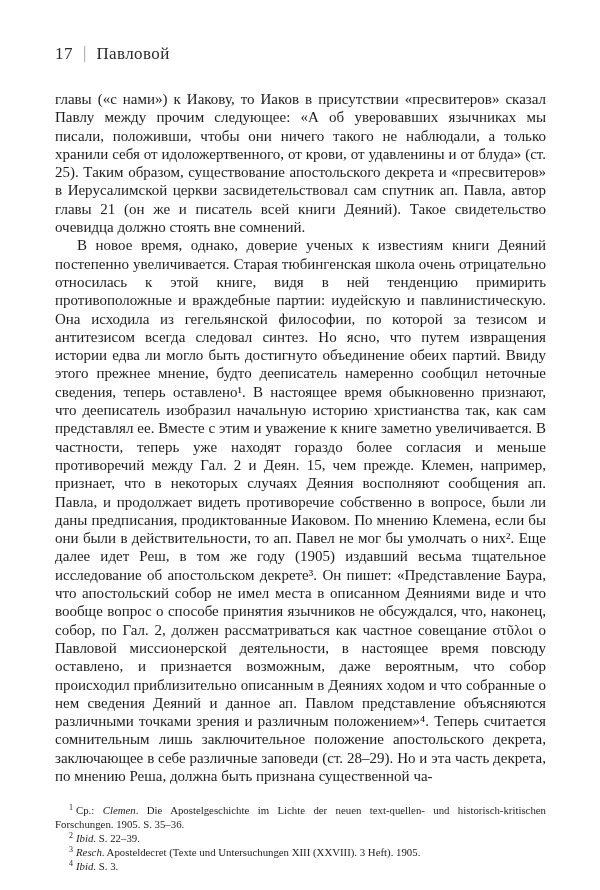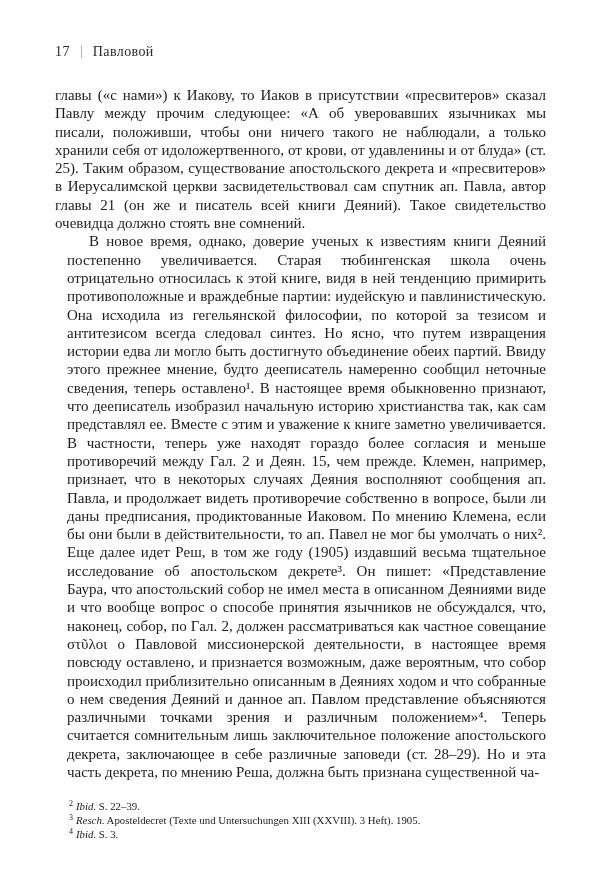--- a/index.html
+++ b/index.html
@@ -16,21 +16,21 @@
     box-sizing: border-box;
     padding: 44px 54px 36px 55px;
     font-family: "Liberation Serif", "DejaVu Serif", serif;
     color: #1c1c1c;
     overflow: hidden;
   }
   .running-head {
     display: flex;
     align-items: baseline;
     gap: 10px;
-    font-size: 14px;
+    font-size: 17px;
     color: #2a2a2a;
     margin-bottom: 26px;
   }
   .running-head .pagenum {
     letter-spacing: 0.5px;
   }
   .running-head .divider {
     color: #9a9a9a;
     font-weight: 300;
     transform: translateY(-1px);
@@ -43,21 +43,20 @@
     line-height: 18.3px;
     text-align: justify;
     hyphens: auto;
     -webkit-hyphens: auto;
   }
   .body-text p {
     margin: 0;
   }
   .body-text p.indent {
     text-indent: 22px;
-    margin-left: 12px;
   }
   .footnotes {
     margin-top: 18px;
     font-size: 10.8px;
     line-height: 14px;
     text-align: justify;
     color: #1c1c1c;
   }
   .footnotes p {
     margin: 0;
@@ -82,18 +81,19 @@
     <span class="divider">|</span>
     <span class="running-title">Павловой</span>
   </header>
 
   <main class="body-text">
     <p>главы («с нами») к Иакову, то Иаков в присутствии «пресвитеров» сказал Павлу между прочим следующее: «А об уверовавших язычниках мы писали, положивши, чтобы они ничего такого не наблюдали, а только хранили себя от идоложертвенного, от крови, от удавленины и от блуда» (ст. 25). Таким образом, существование апостольского декрета и «пресвитеров» в Иерусалимской церкви засвидетельствовал сам спутник ап. Павла, автор главы 21 (он же и писатель всей книги Деяний). Такое свидетельство очевидца должно стоять вне сомнений.</p>
     <p class="indent">В новое время, однако, доверие ученых к известиям книги Деяний постепенно увеличивается. Старая тюбингенская школа очень отрицательно относилась к этой книге, видя в ней тенденцию примирить противоположные и враждебные партии: иудейскую и павлинистическую. Она исходила из гегельянской философии, по которой за тезисом и антитезисом всегда следовал синтез. Но ясно, что путем извращения истории едва ли могло быть достигнуто объединение обеих партий. Ввиду этого прежнее мнение, будто дееписатель намеренно сообщил неточные сведения, теперь оставлено¹. В настоящее время обыкновенно признают, что дееписатель изобразил начальную историю христианства так, как сам представлял ее. Вместе с этим и уважение к книге заметно увеличивается. В частности, теперь уже находят гораздо более согласия и меньше противоречий между Гал. 2 и Деян. 15, чем прежде. Клемен, например, признает, что в некоторых случаях Деяния восполняют сообщения ап. Павла, и продолжает видеть противоречие собственно в вопросе, были ли даны предписания, продиктованные Иаковом. По мнению Клемена, если бы они были в действительности, то ап. Павел не мог бы умолчать о них². Еще далее идет Реш, в том же году (1905) издавший весьма тщательное исследование об апостольском декрете³. Он пишет: «Представление Баура, что апостольский собор не имел места в описанном Деяниями виде и что вообще вопрос о способе принятия язычников не обсуждался, что, наконец, собор, по Гал. 2, должен рассматриваться как частное совещание στῦλοι о Павловой миссионерской деятельности, в настоящее время повсюду оставлено, и признается возможным, даже вероятным, что собор происходил приблизительно описанным в Деяниях ходом и что собранные о нем сведения Деяний и данное ап. Павлом представление объясняются различными точками зрения и различным положением»⁴. Теперь считается сомнительным лишь заключительное положение апостольского декрета, заключающее в себе различные заповеди (ст. 28–29). Но и эта часть декрета, по мнению Реша, должна быть признана существенной ча-</p>
   </main>
 
   <footer class="footnotes">
+    <p><sup>1</sup><span>Ср.: </span><i>Clemen</i><span>. Die Apostelgeschichte im Lichte der neuen text-quellen- und historisch-kritischen Forschungen. 1905. S. 35–36.</span></p>
     <p><sup>2</sup><span></span><i>Ibid.</i><span> S. 22–39.</span></p>
     <p><sup>3</sup><span></span><i>Resch</i><span>. Aposteldecret (Texte und Untersuchungen XIII (XXVIII). 3 Heft). 1905.</span></p>
     <p><sup>4</sup><span></span><i>Ibid.</i><span> S. 3.</span></p>
   </footer>
 
 </div>
 
 </body></html>

